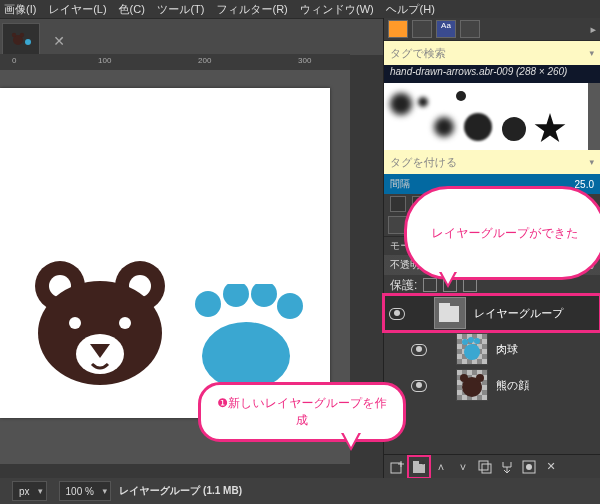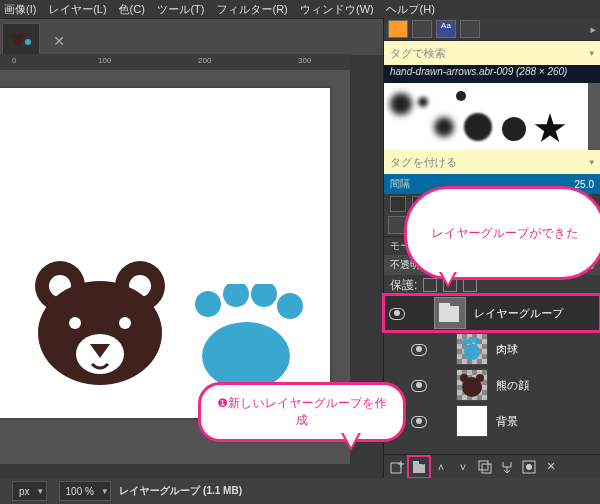--- a/index.html
+++ b/index.html
@@ -217,26 +217,20 @@
         <span class="linkcell"></span>
         <div class="thumb-check">
           <svg width="30" height="30">
               <circle cx="15" cy="17" r="10" fill="#3f221d"></circle>
               <circle cx="7" cy="8" r="4" fill="#3f221d"></circle>
               <circle cx="23" cy="8" r="4" fill="#3f221d"></circle>
             </svg>
         </div>
         <span class="layer-name">熊の顔</span>
       </div>
-      <div class="layer-row nested">
-        <span class="eye"></span>
-        <span class="linkcell"></span>
-        <div class="thumb-white"></div>
-        <span class="layer-name">背景</span>
-      </div>
     </div>
 
     <div class="layers-footer">
       <div class="foot-btn">
           <svg width="14" height="14">
             <rect x="1" y="3" width="10" height="10" fill="none" stroke="#ccc"></rect>
             <line x1="11" y1="1" x2="11" y2="7" stroke="#ccc"></line>
             <line x1="8" y1="4" x2="14" y2="4" stroke="#ccc"></line>
           </svg>
         </div>

